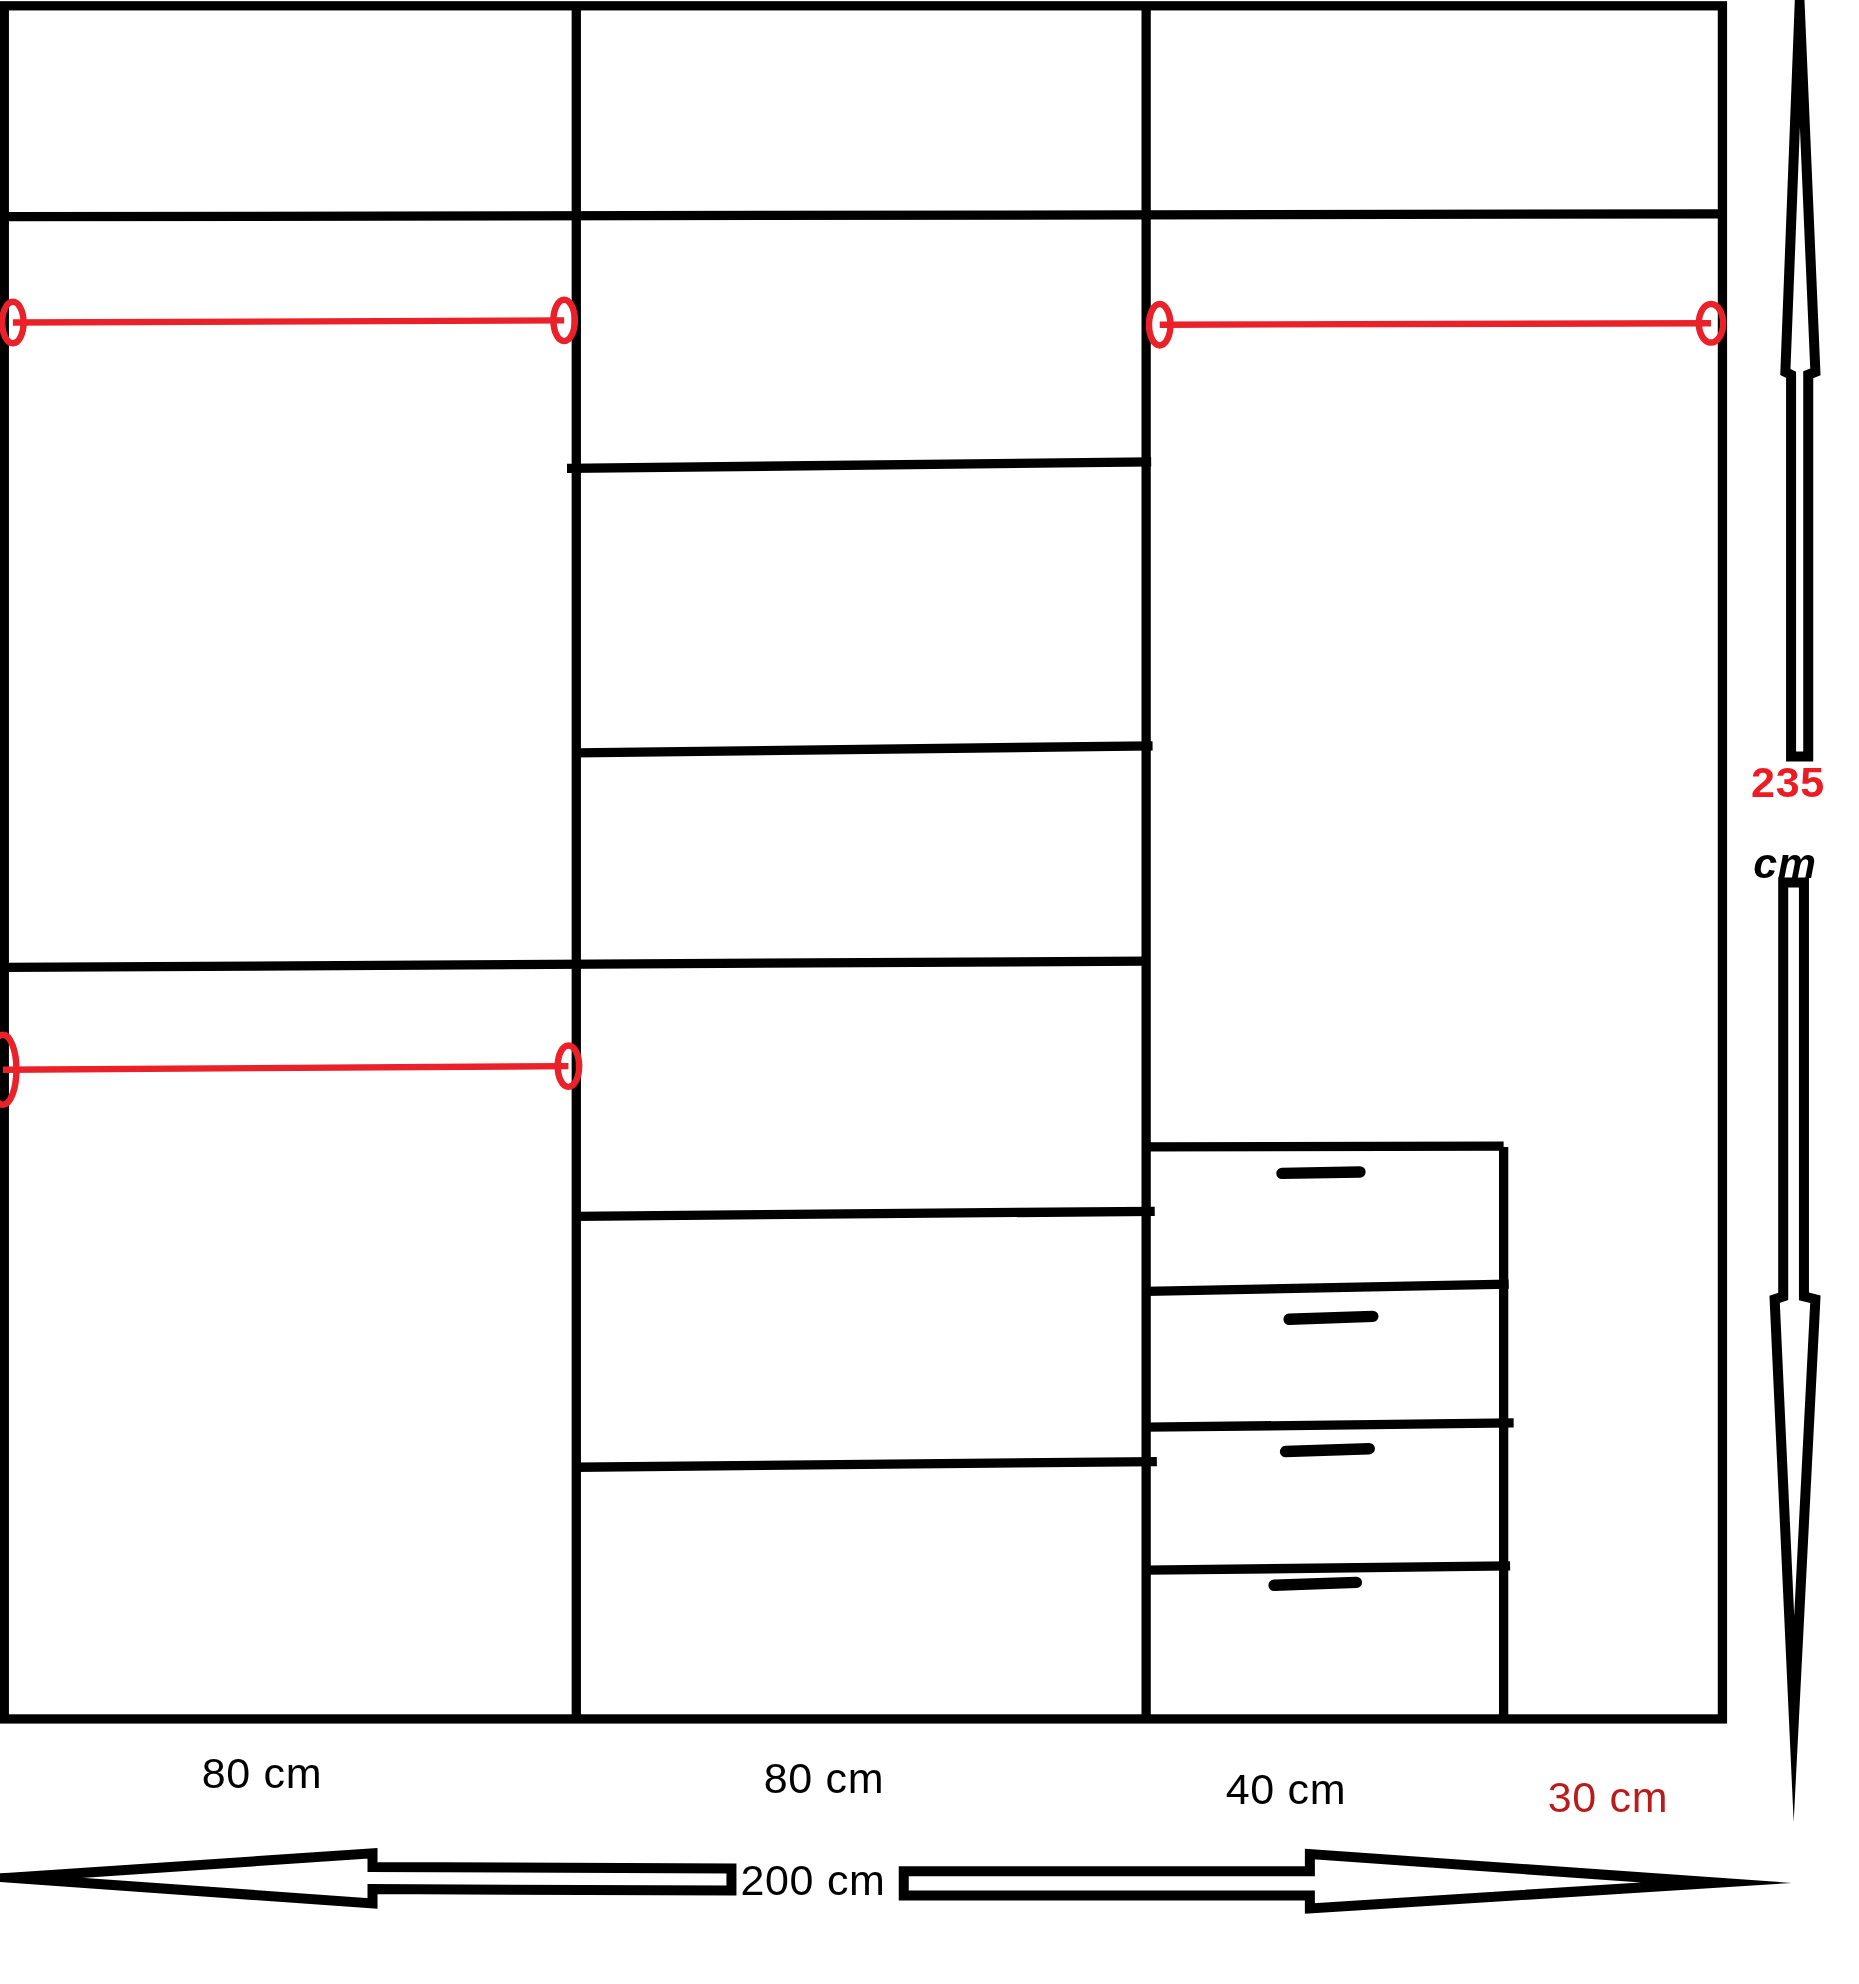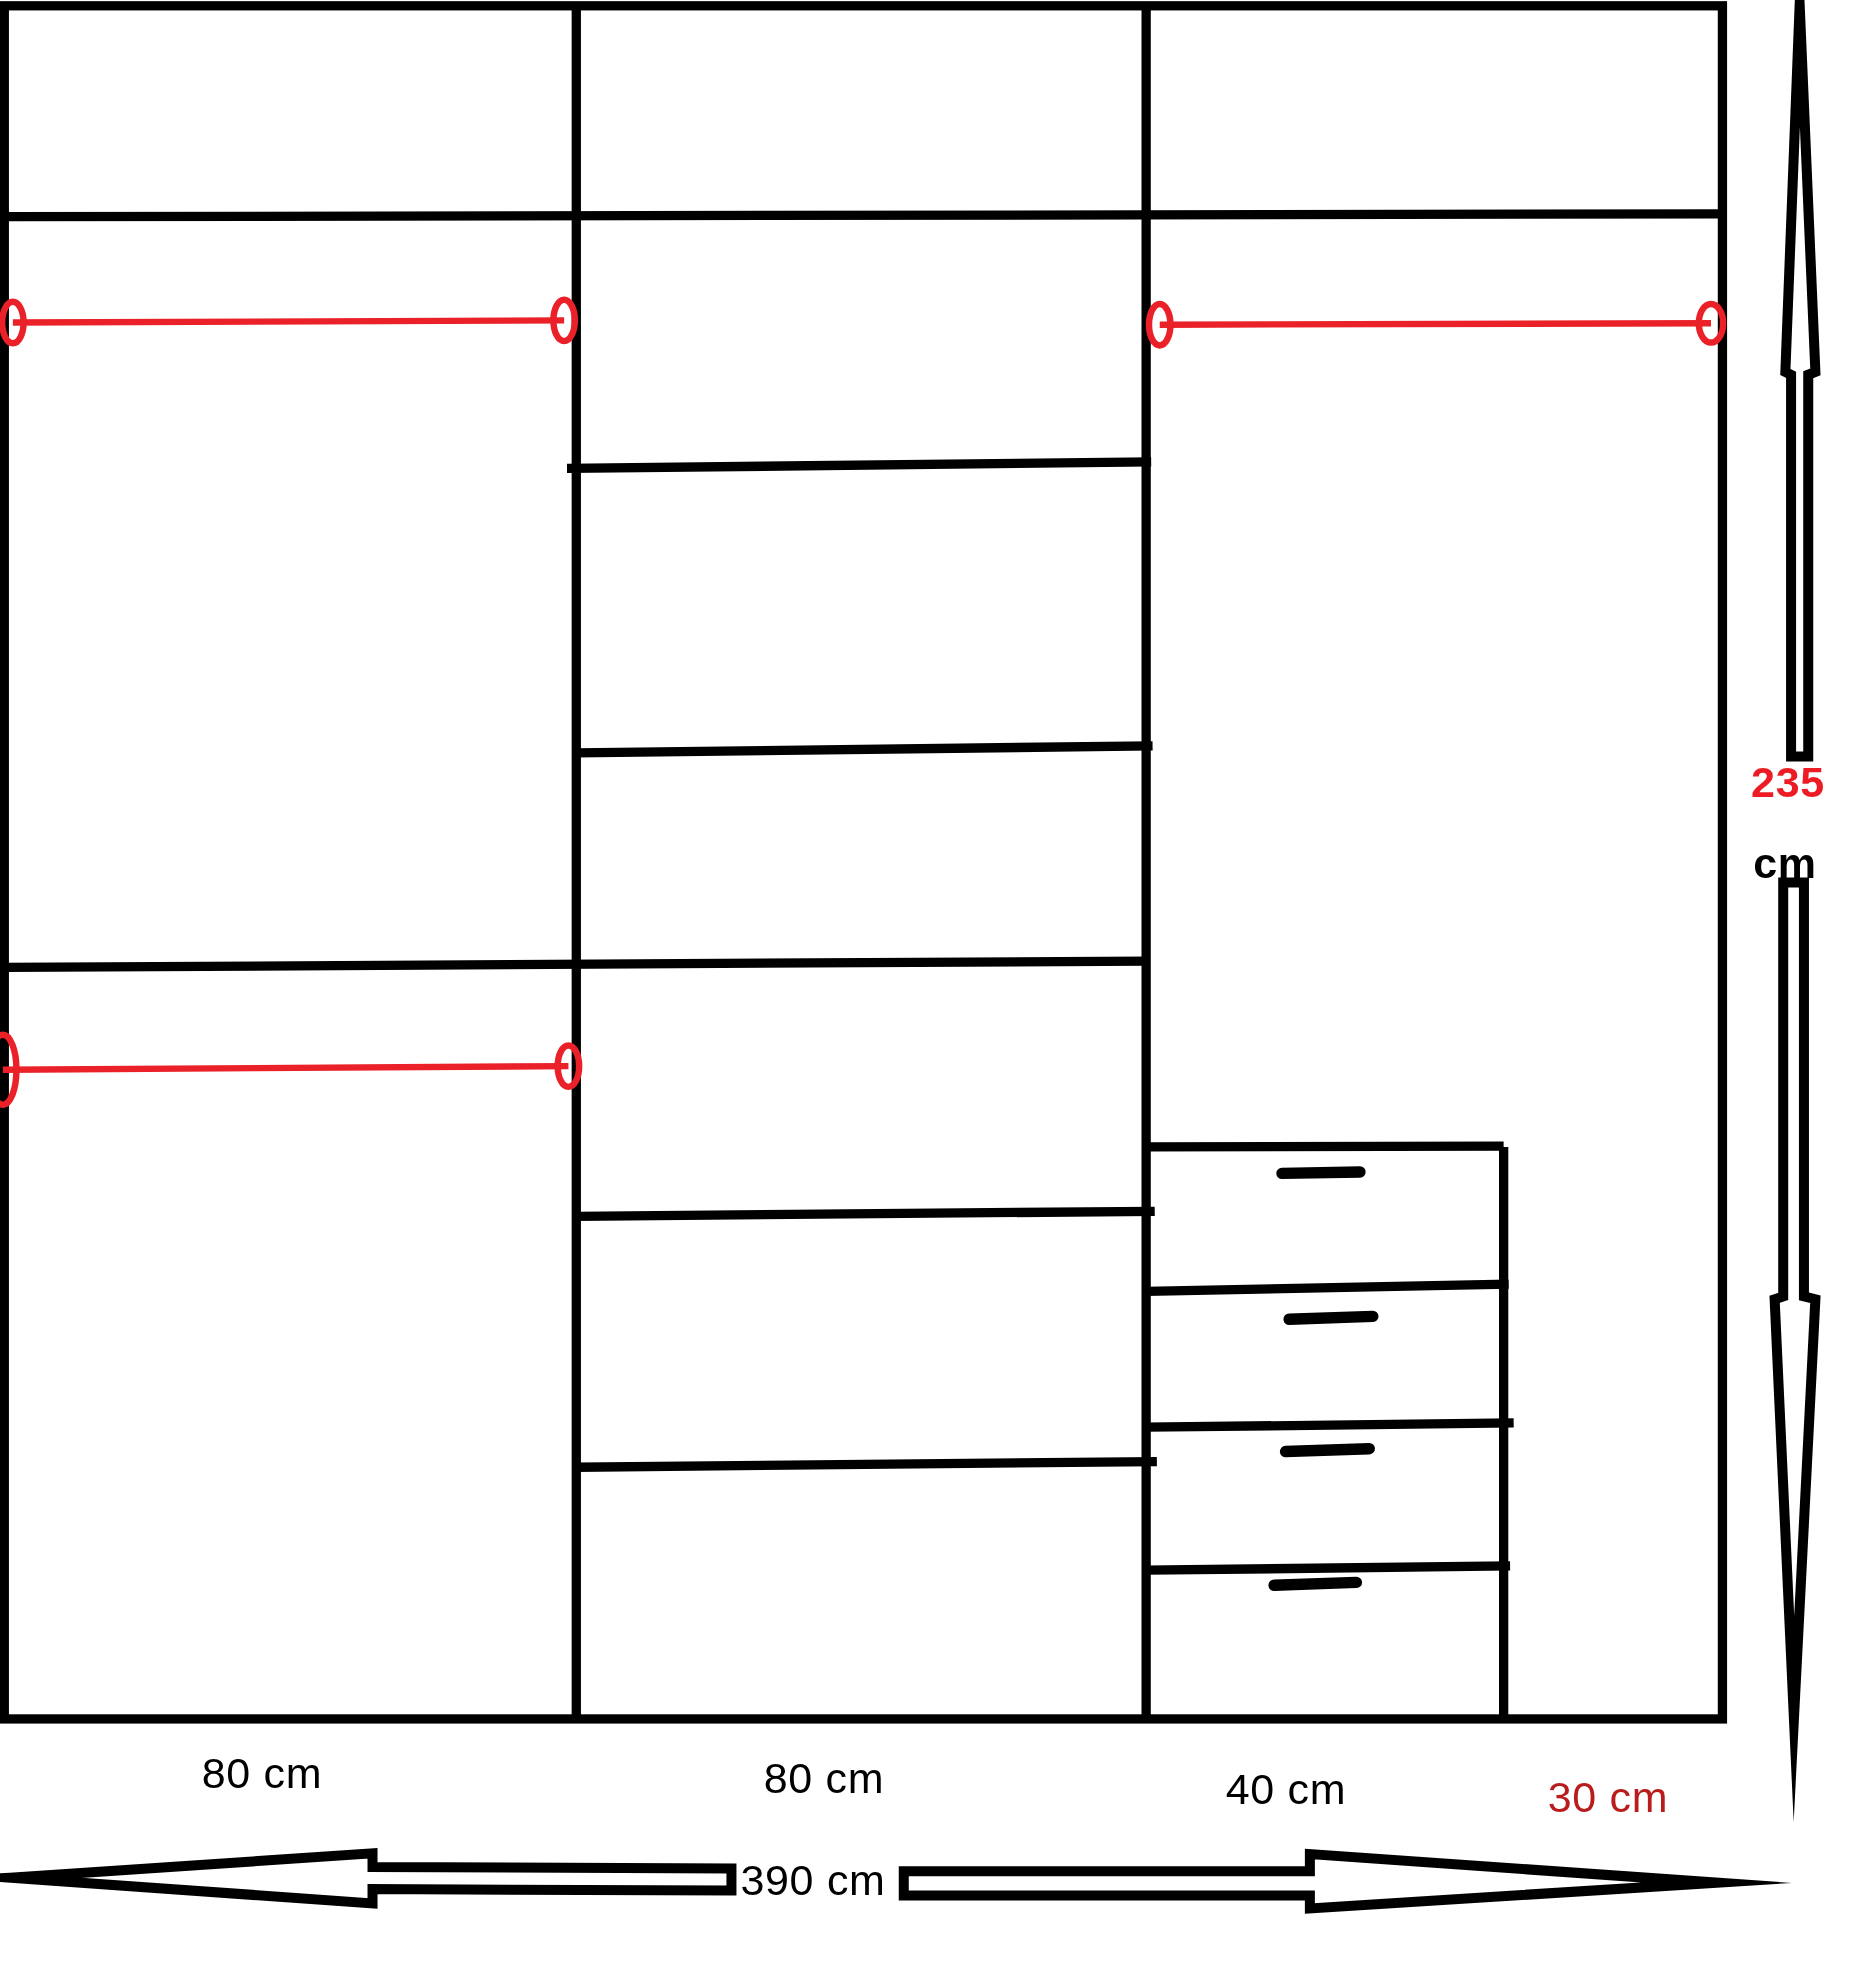--- a/index.html
+++ b/index.html
@@ -58,17 +58,17 @@
       <polygon points="2517,6 2539,520 2529,524 2529,1058 2505,1058 2505,524 2497,520" fill="#ffffff" stroke="#000000" stroke-width="14" stroke-linejoin="miter" stroke-miterlimit="40"></polygon>
       <polygon points="2494,1234 2523,1234 2523,1813 2539,1817 2509,2404 2482,1817 2494,1813" fill="#ffffff" stroke="#000000" stroke-width="14" stroke-linejoin="miter" stroke-miterlimit="40"></polygon>
       <polygon points="14,2626 521,2592 521,2611 1023,2613 1023,2644 521,2642 521,2662" fill="#ffffff" stroke="#000000" stroke-width="14" stroke-linejoin="miter" stroke-miterlimit="40"></polygon>
       <polygon points="1264,2617 1832,2617 1832,2593 2401,2633 1832,2669 1832,2651 1264,2651" fill="#ffffff" stroke="#000000" stroke-width="14" stroke-linejoin="miter" stroke-miterlimit="40"></polygon>
     </svg>
 
   <span class="dim-label" style="left: 262px; top: 1773px; color: rgb(0, 0, 0);">80 cm</span>
   <span class="dim-label" style="left: 824px; top: 1778px; color: rgb(0, 0, 0);">80 cm</span>
   <span class="dim-label" style="left: 1286px; top: 1789px; color: rgb(0, 0, 0);">40 cm</span>
   <span class="dim-label" style="left: 1608px; top: 1797px; color: #b91c1c;">30 cm</span>
-  <span class="dim-label" style="left: 813px; top: 1880px; color: rgb(0, 0, 0);">390 cm</span>
+  <span class="dim-label" style="left: 813px; top: 1880px; color: rgb(0, 0, 0);">200 cm</span>
   <span class="dim-label bold" style="left: 1788px; top: 782px; color: rgb(237, 28, 36);">235</span>
-  <span class="dim-label bold" style="left: 1785px; top: 863px; color: rgb(0, 0, 0);">cm</span>
+  <span class="dim-label bold" style="left: 1785px; top: 863px; color: rgb(0, 0, 0); font-style: italic;">cm</span>
 </div>
 
 
 </body></html>

